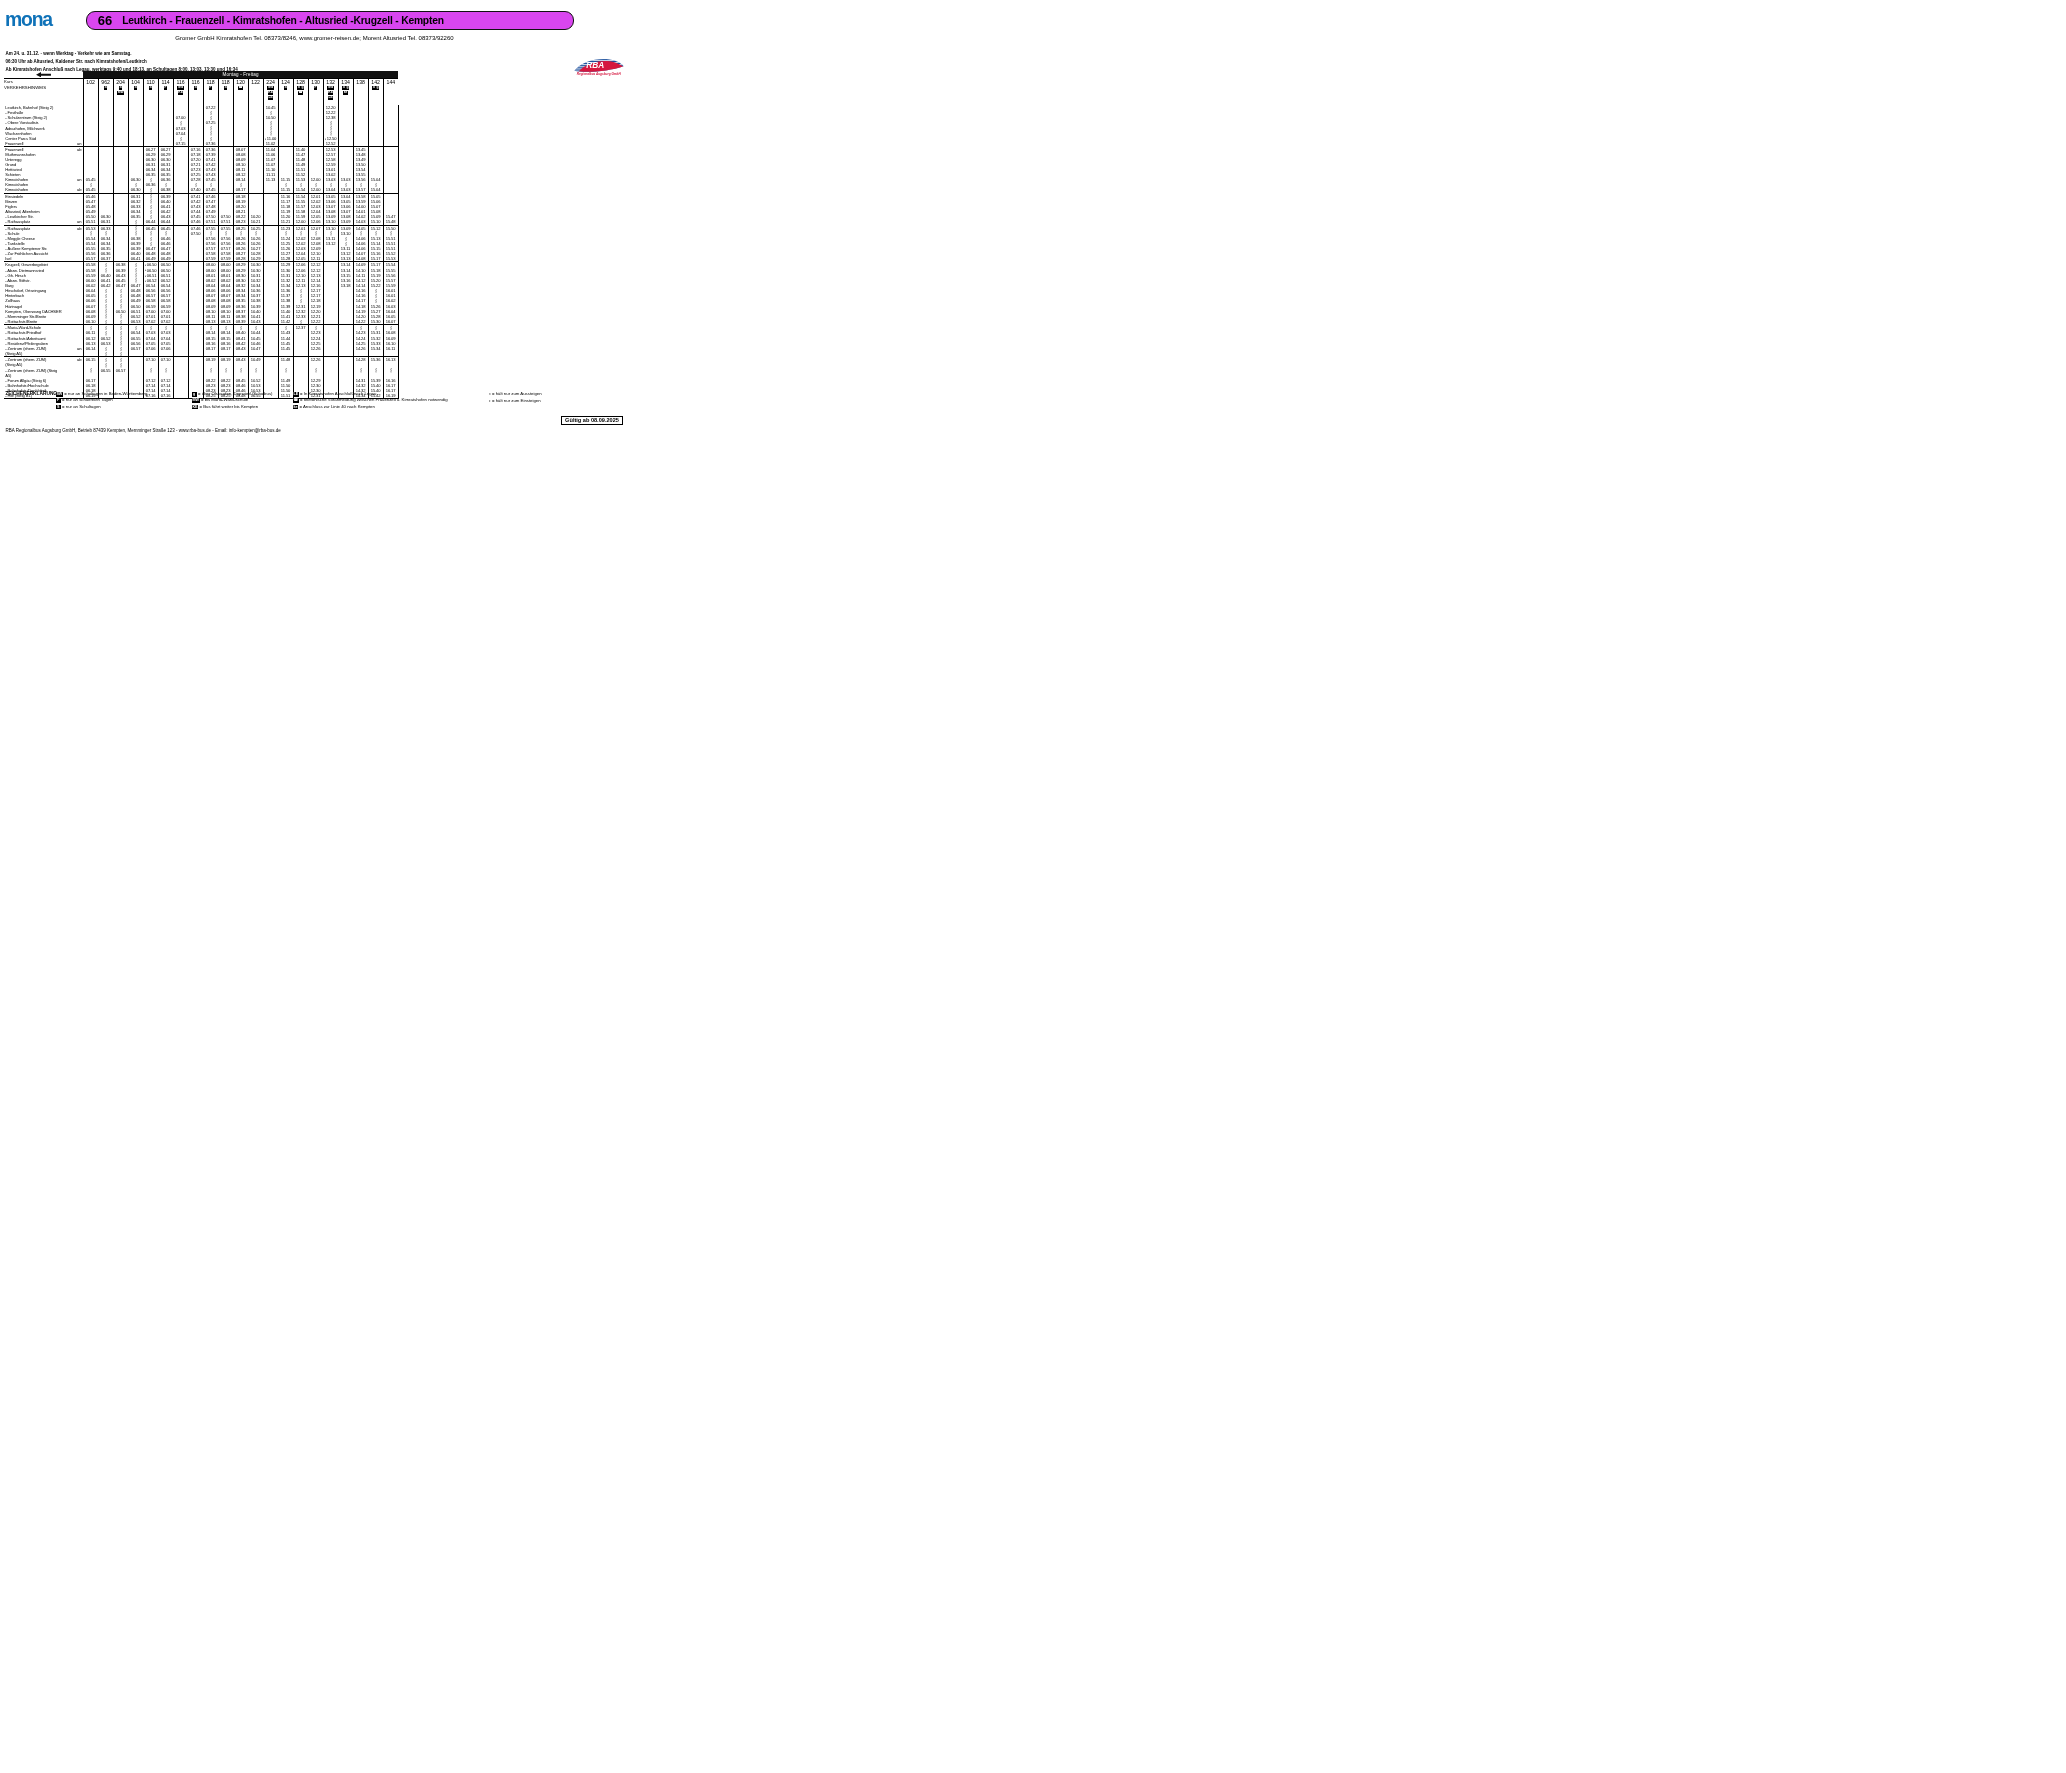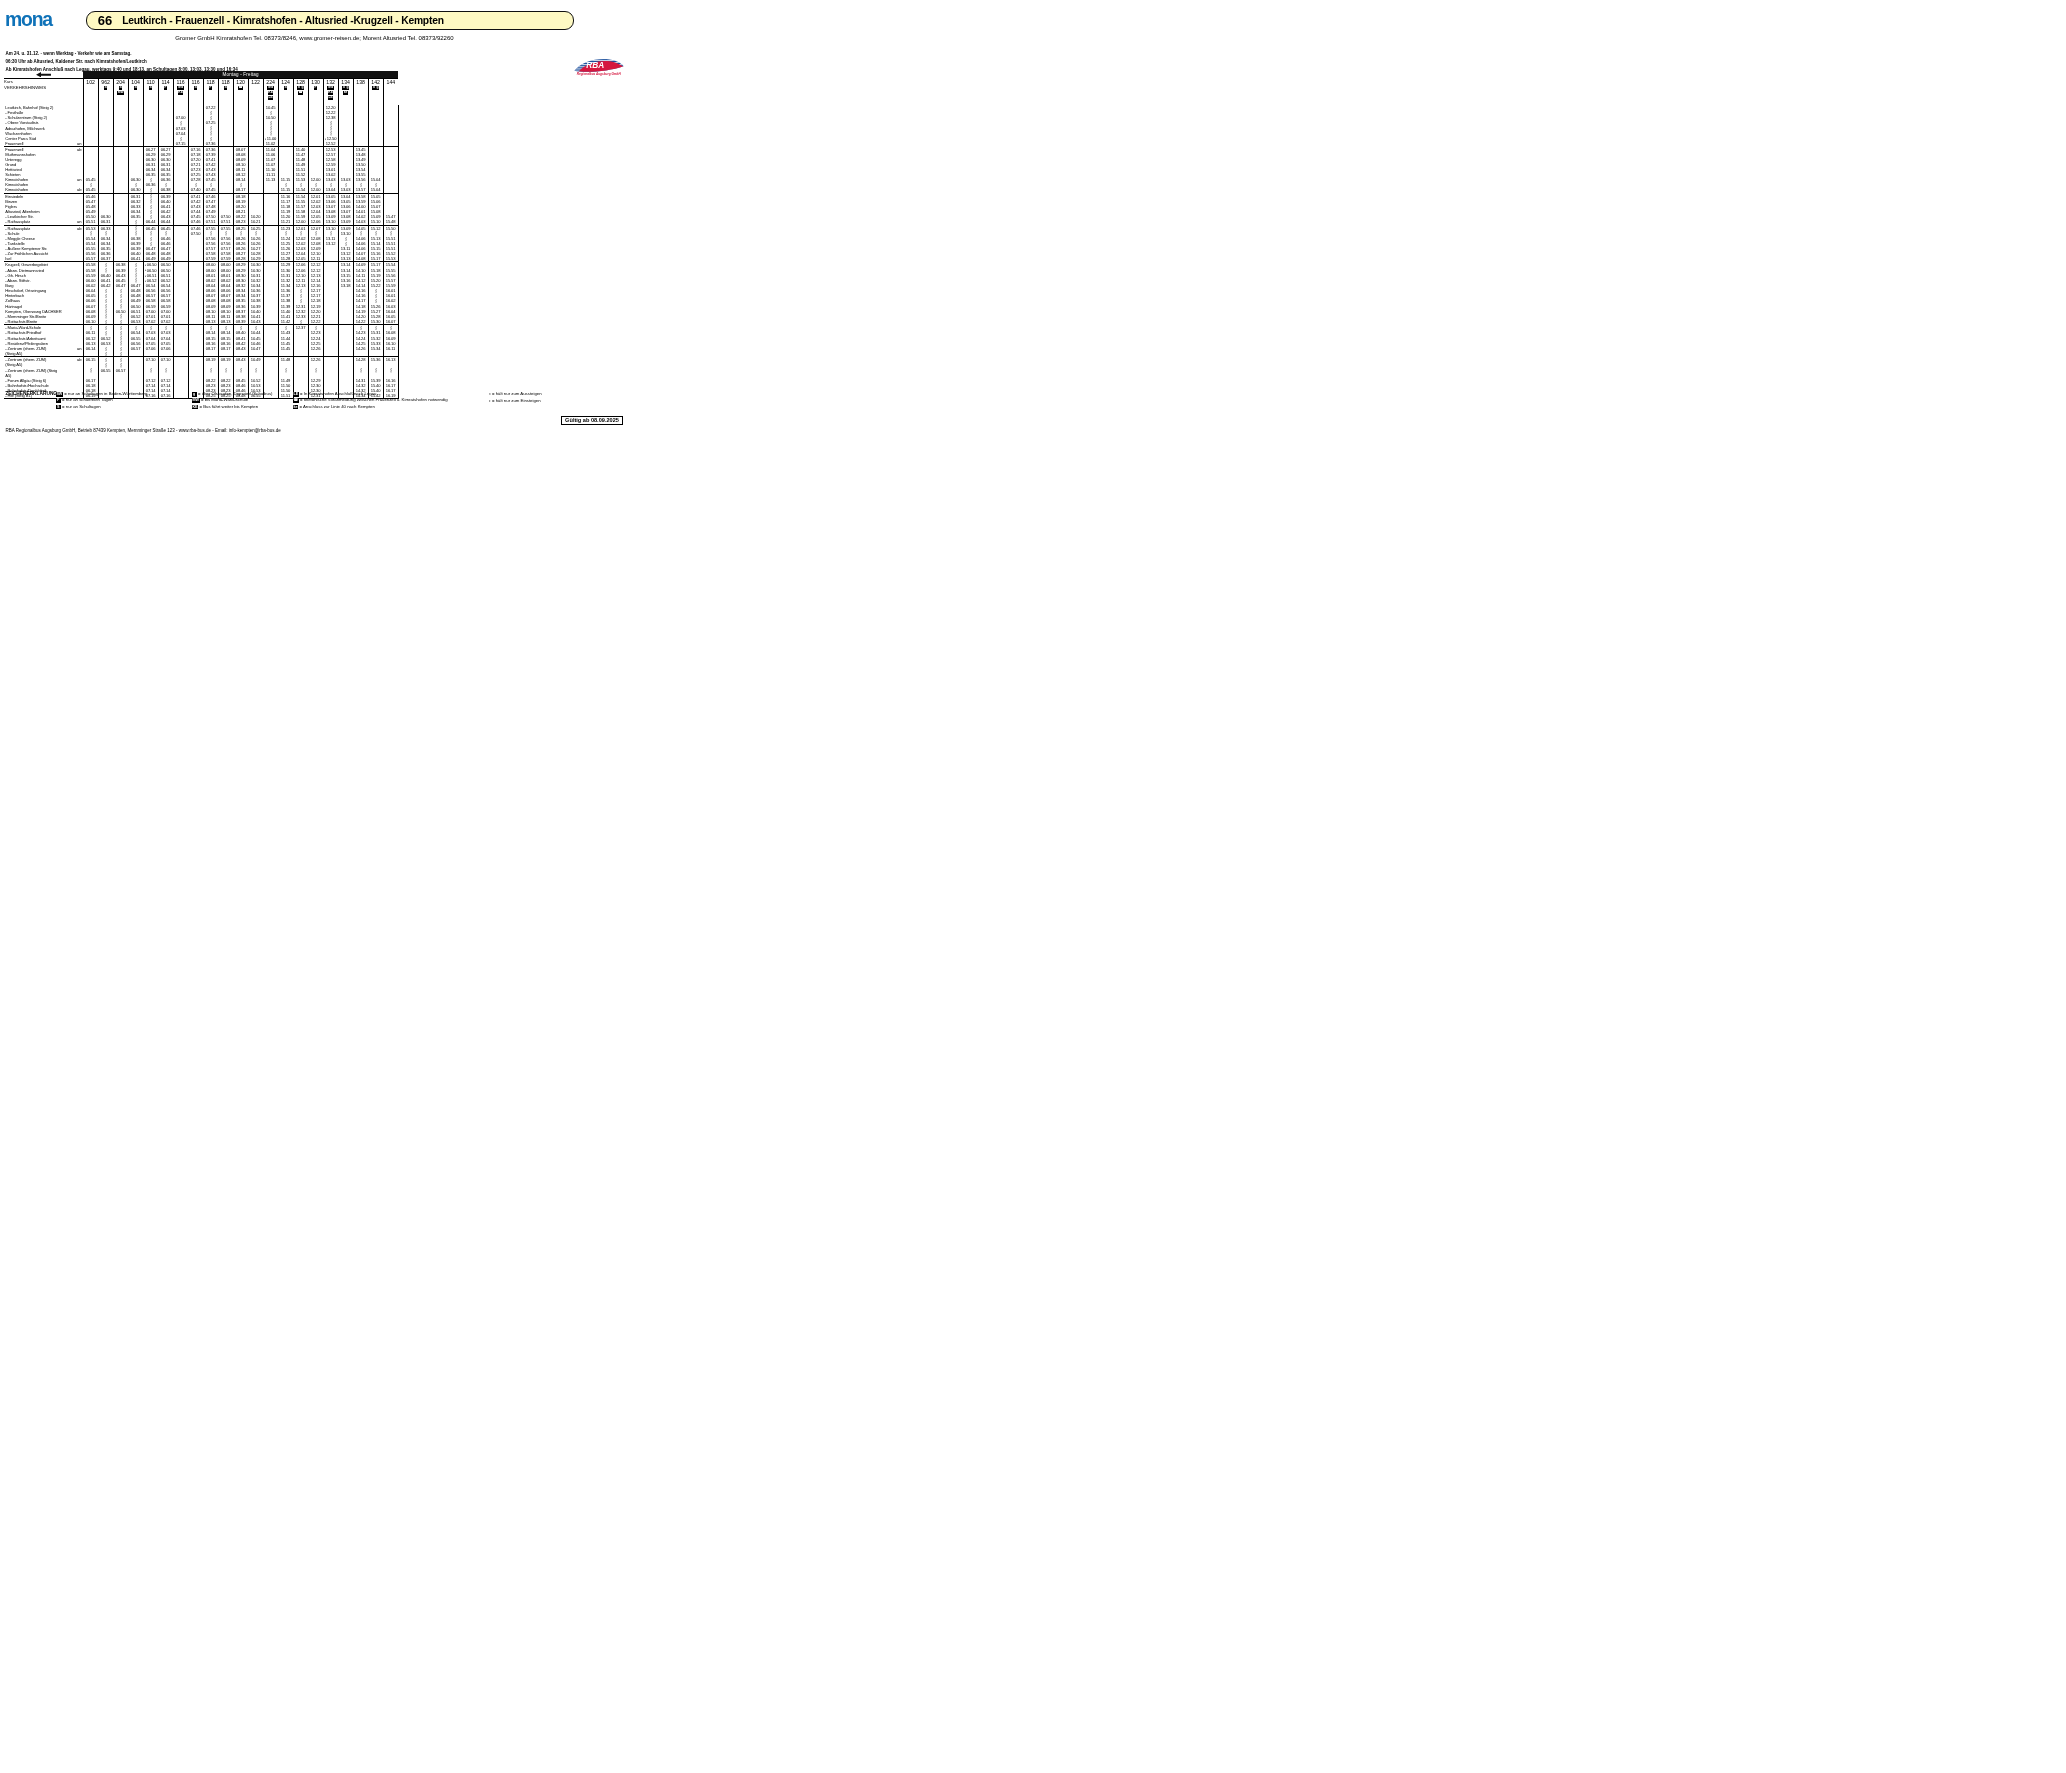--- a/index.html
+++ b/index.html
@@ -4,21 +4,21 @@
 <style>
   html,body{margin:0;padding:0;background:#fff;}
   body{font-family:"Liberation Sans",sans-serif;color:#000;}
   #page{position:relative;width:629px;height:443px;background:#fff;overflow:hidden;}
 
   
   .mona{position:absolute;left:5px;top:7.4px;font-size:19.4px;font-weight:800;
         color:#0f72b8;letter-spacing:-1.2px;transform:scaleY(1.05);transform-origin:left top;}
   .title-pill{position:absolute;left:86px;top:10.7px;width:488px;height:19px;
         border:1.7px solid #111;border-radius:9px;display:flex;align-items:center;
-        gap:10px;padding:0 10.7px;box-sizing:border-box;background:#fef9c3;}
+        gap:10px;padding:0 10.7px;box-sizing:border-box;background:#d946ef;}
   .line-no{font-size:13px;font-weight:bold;}
   .line-title{font-size:10.3px;font-weight:bold;letter-spacing:-0.2px;white-space:nowrap;}
   .rba{position:absolute;right:3.3px;top:6.6px;width:54px;text-align:center;margin-top:48px;}
   .rba-caption{color:#d5173f;font-size:3.1px;font-style:italic;font-weight:bold;margin-top:-1.7px;}
   .subtitle{position:absolute;left:0;top:35px;width:100%;text-align:center;font-size:6px;}
 
   .notes{position:absolute;left:5.4px;top:50px;font-size:4.5px;font-weight:bold;line-height:1.75;}
 
   
   #tt{position:absolute;left:4.1px;top:71px;border-collapse:collapse;table-layout:fixed;}

